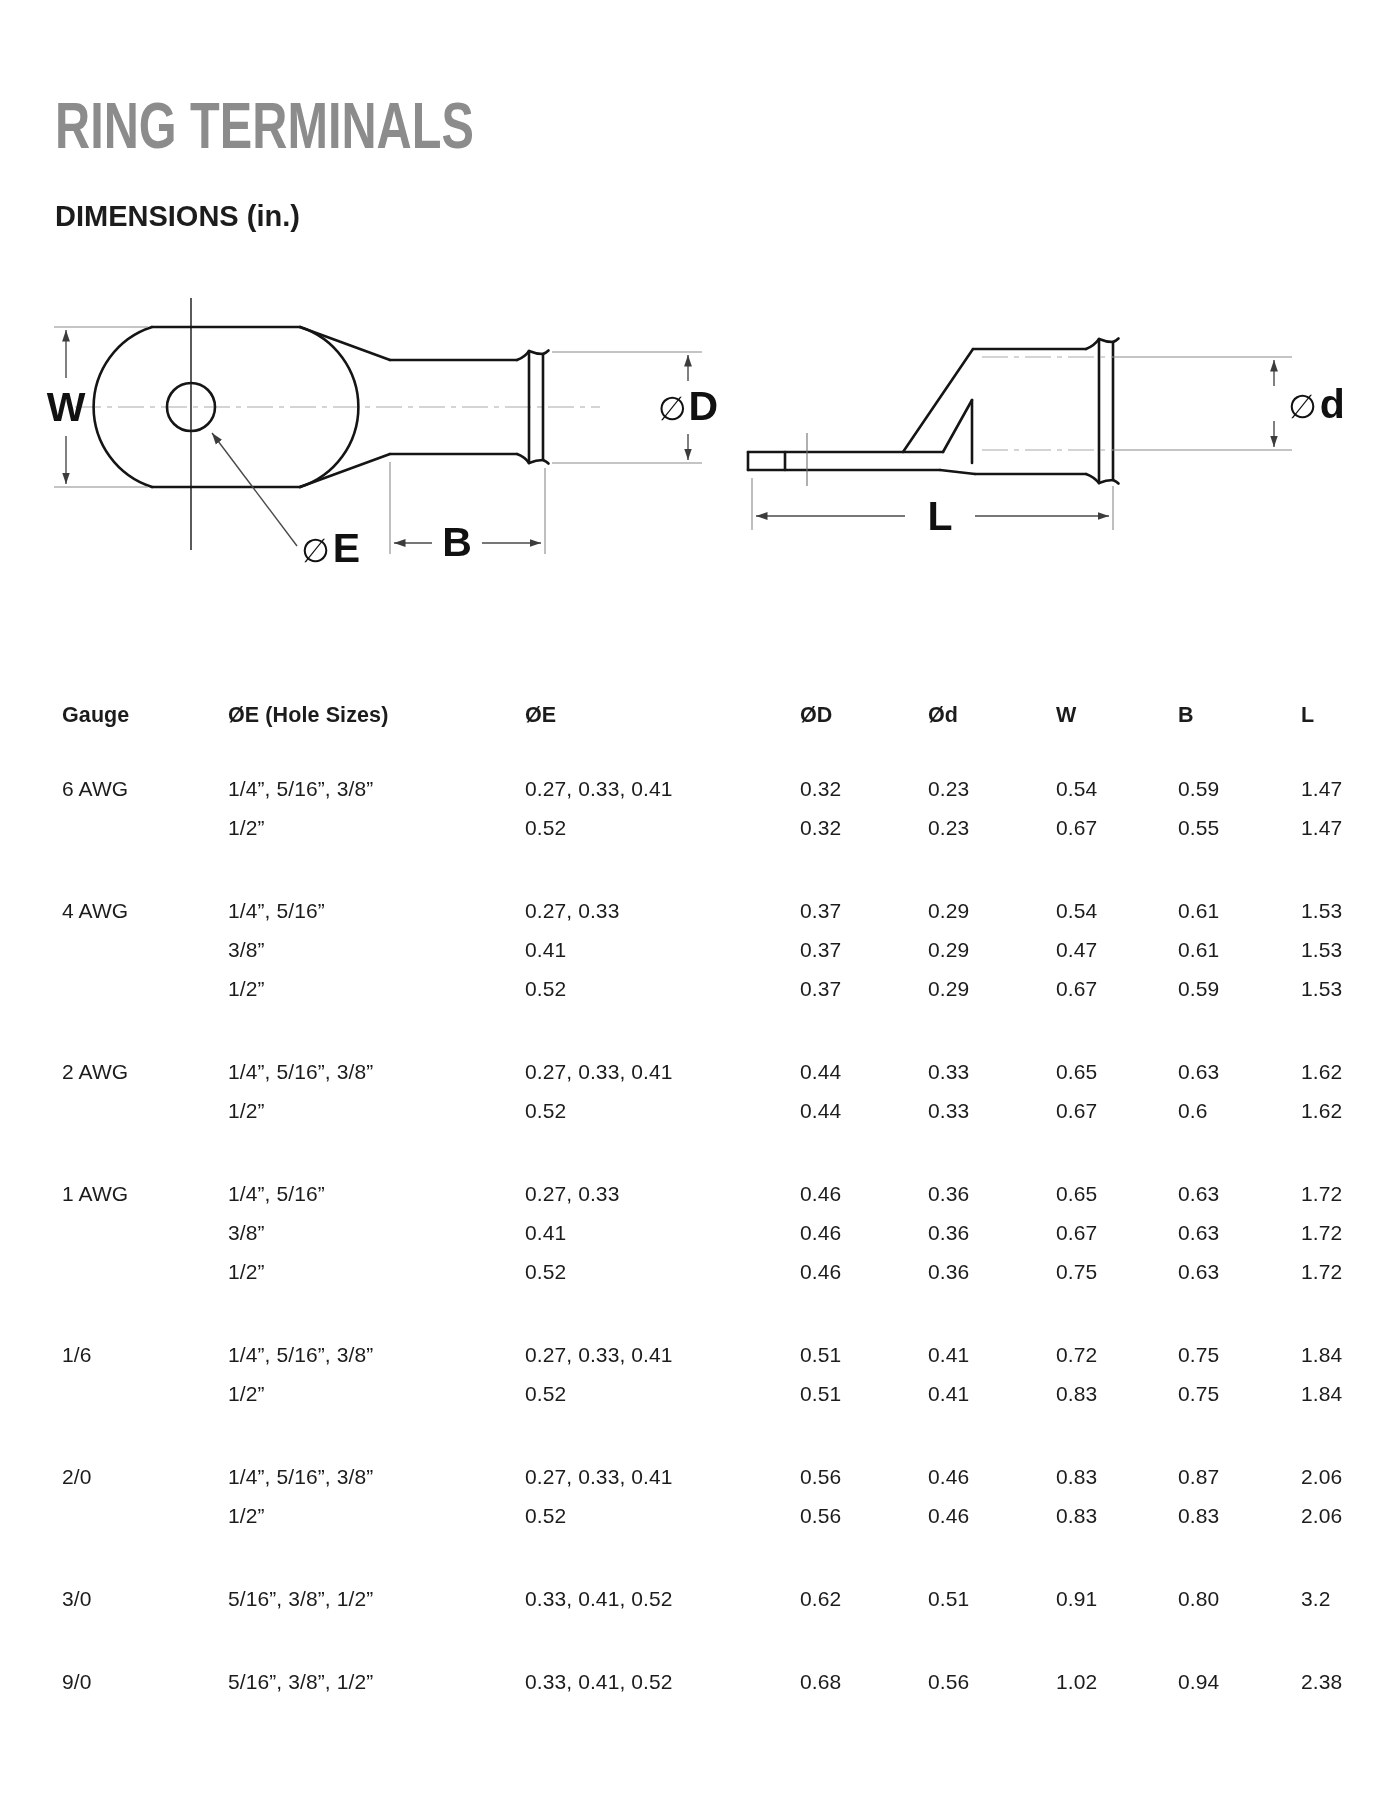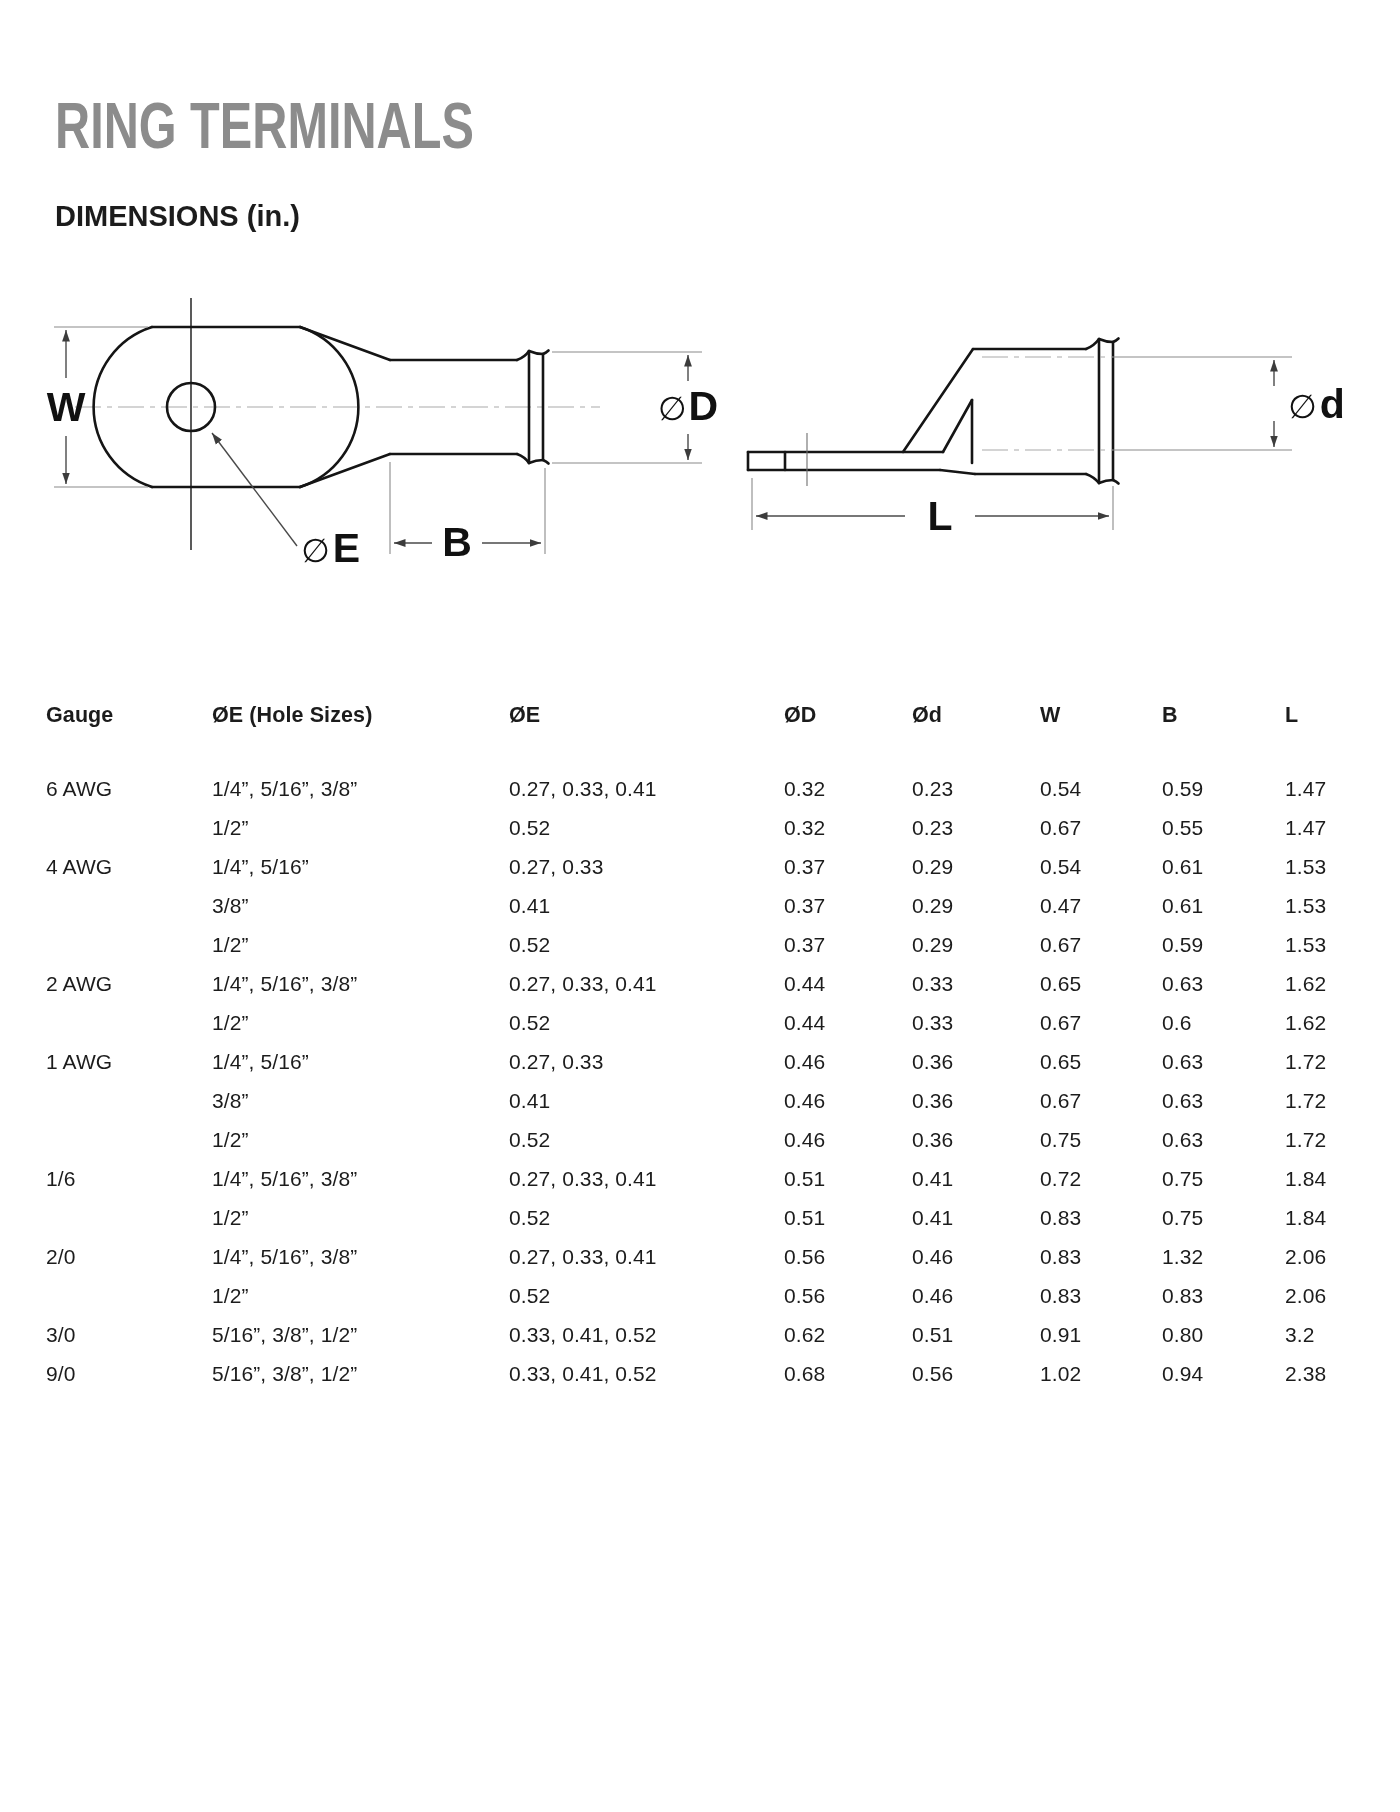--- a/index.html
+++ b/index.html
@@ -24,25 +24,25 @@
   svg .ext{stroke:#8a8a8a;stroke-width:1.1;fill:none}
   svg .cl{stroke:#a9a9a9;stroke-width:1.2;fill:none;stroke-dasharray:26 6 5 6}
   svg .clsolid{stroke:#6e6e6e;stroke-width:1.1;fill:none}
   svg text{fill:#111}
   svg .big{font-size:41px;font-weight:700;font-family:"Liberation Sans",sans-serif}
   svg .sym{font-size:33px;font-weight:400;font-family:"DejaVu Sans",sans-serif}
   .dim-table{position:absolute;left:0;top:696px;width:1400px}
   .trow{
     display:grid;
     grid-template-columns:166px 297px 275px 128px 128px 122px 123px 99px;
-    padding-left:46px;height:39px;align-items:center;
+    padding-left:62px;height:39px;align-items:center;
     font-size:21px;letter-spacing:0.1px;
   }
   .trow.head{font-weight:700;margin-bottom:34px;font-size:21.5px}
-  .trow.group-start{}
+  .trow.group-start{margin-top:44px}
   .cell{white-space:nowrap}
 </style>
 </head>
 <body>
 
 <div class="page-title">RING TERMINALS</div>
 <div class="subtitle">DIMENSIONS (in.)</div>
 
 <svg class="diagrams" width="1400" height="340" viewBox="0 0 1400 340">
   <defs>
@@ -285,21 +285,21 @@
         <div class="cell">0.75</div>
         <div class="cell">1.84</div>
       </div>
       <div class="trow group-start">
         <div class="cell">2/0</div>
         <div class="cell">1/4”, 5/16”, 3/8”</div>
         <div class="cell">0.27, 0.33, 0.41</div>
         <div class="cell">0.56</div>
         <div class="cell">0.46</div>
         <div class="cell">0.83</div>
-        <div class="cell">1.32</div>
+        <div class="cell">0.87</div>
         <div class="cell">2.06</div>
       </div>
       <div class="trow">
         <div class="cell"></div>
         <div class="cell">1/2”</div>
         <div class="cell">0.52</div>
         <div class="cell">0.56</div>
         <div class="cell">0.46</div>
         <div class="cell">0.83</div>
         <div class="cell">0.83</div>

